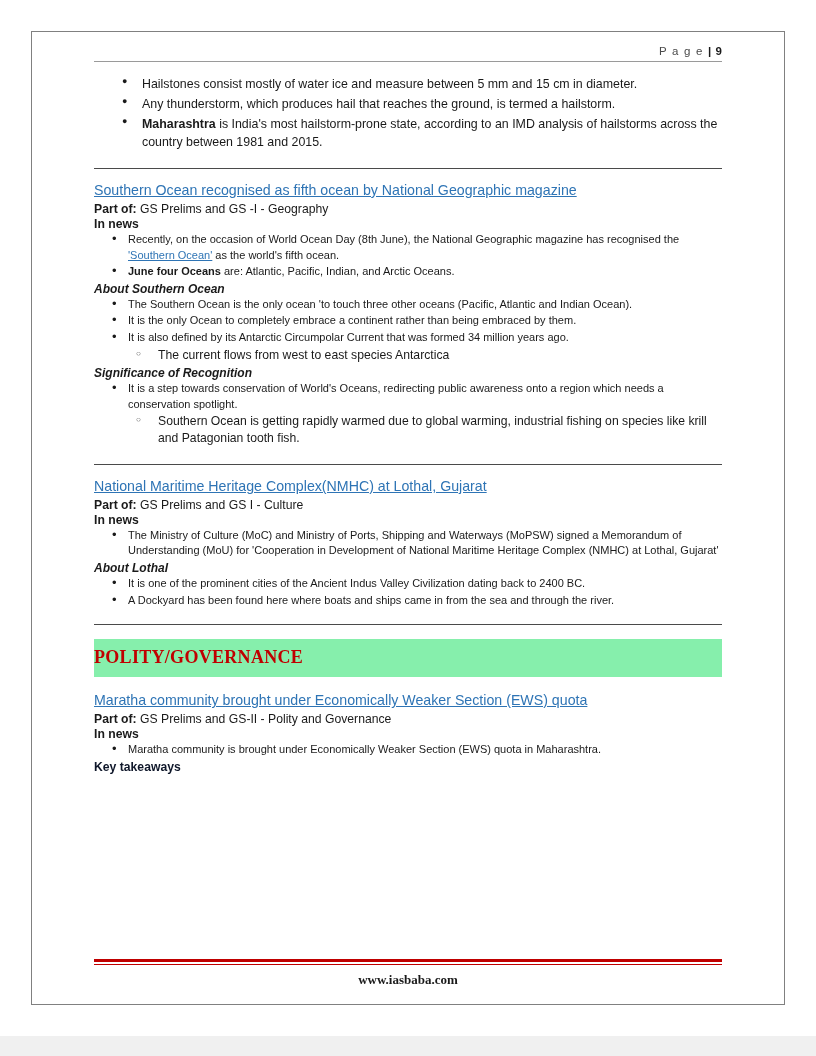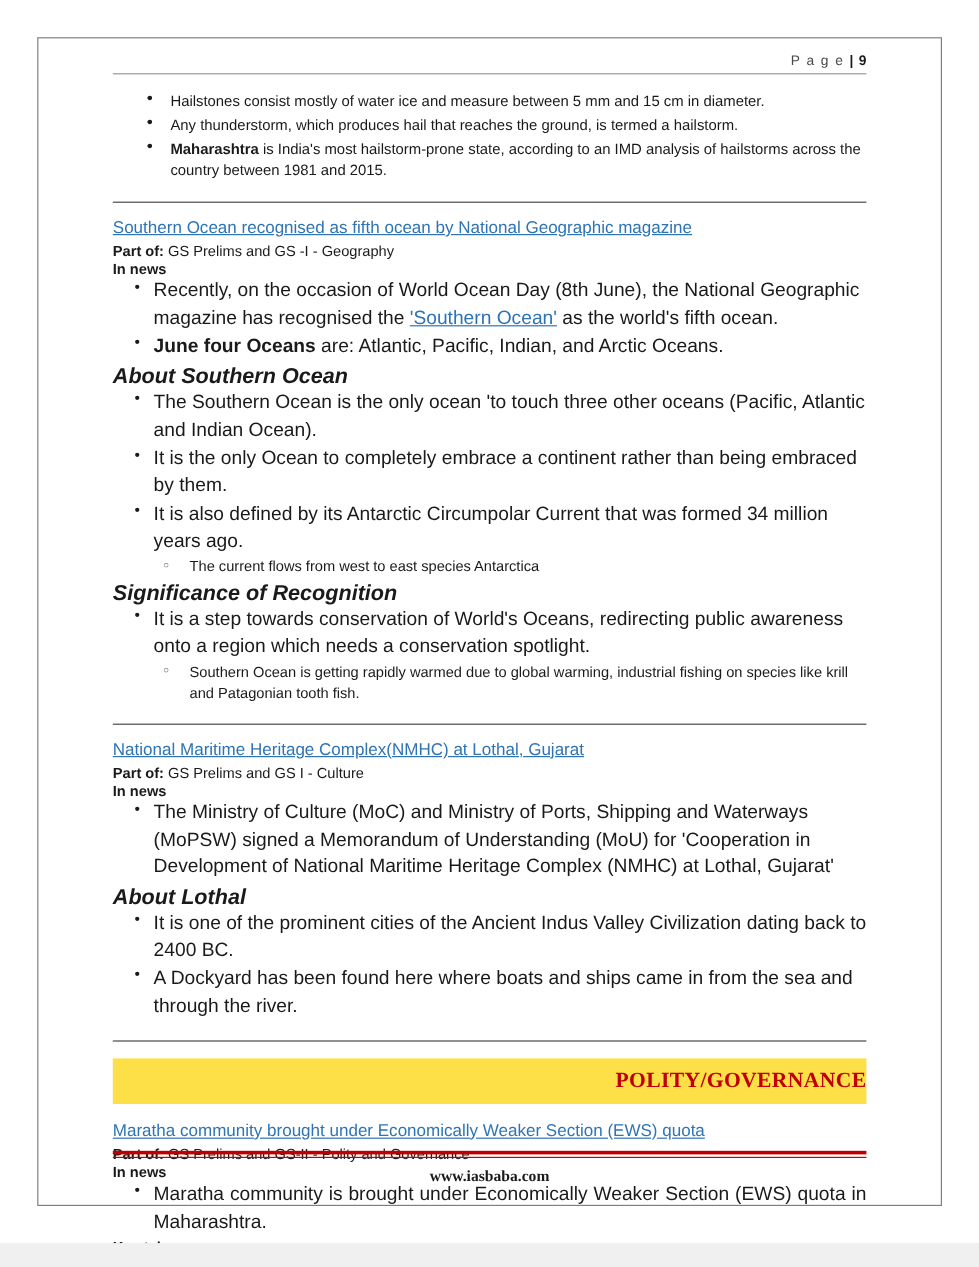--- a/index.html
+++ b/index.html
@@ -78,21 +78,21 @@
   }
   ul.l2 {
     margin: 0;
     padding-left: 8px;
     list-style: none;
   }
   ul.l2 > li {
     position: relative;
     padding-left: 26px;
     margin-bottom: 1px;
-    font-size: 16px;
+    font-size: 11px;
     color: #1a1a1a;
     line-height: 1.42;
   }
   ul.l2 > li:before {
     content: "\2022";
     position: absolute;
     left: 10px;
     top: -2px;
     font-size: 13px;
     color: #1a1a1a;
@@ -127,39 +127,39 @@
   }
   .meta-line {
     font-size: 12.2px;
     color: #1a1a1a;
     margin: 0 0 1px 0;
   }
   .meta-line b {
     font-weight: bold;
   }
   .subhead {
-    font-size: 18px;
+    font-size: 12px;
     font-weight: bold;
     font-style: italic;
     color: #1a1a1a;
     margin: 2px 0 1px 0;
   }
   .subhead-plain {
     font-size: 12.2px;
     font-weight: bold;
     color: #0f172a;
     margin: 2px 0 1px 0;
   }
   .inline-link {
     color: #2e74b5;
     text-decoration: underline;
   }
   .banner {
-    background: #fde047;
-    text-align: right;
+    background: #86efac;
+    text-align: left;
     padding: 8px 0 9px 0;
     margin: 14px 0 14px 0;
   }
   .banner span {
     font-family: "Liberation Serif", serif;
     font-size: 18px;
     font-weight: bold;
     color: #c00000;
     letter-spacing: 0.3px;
   }

